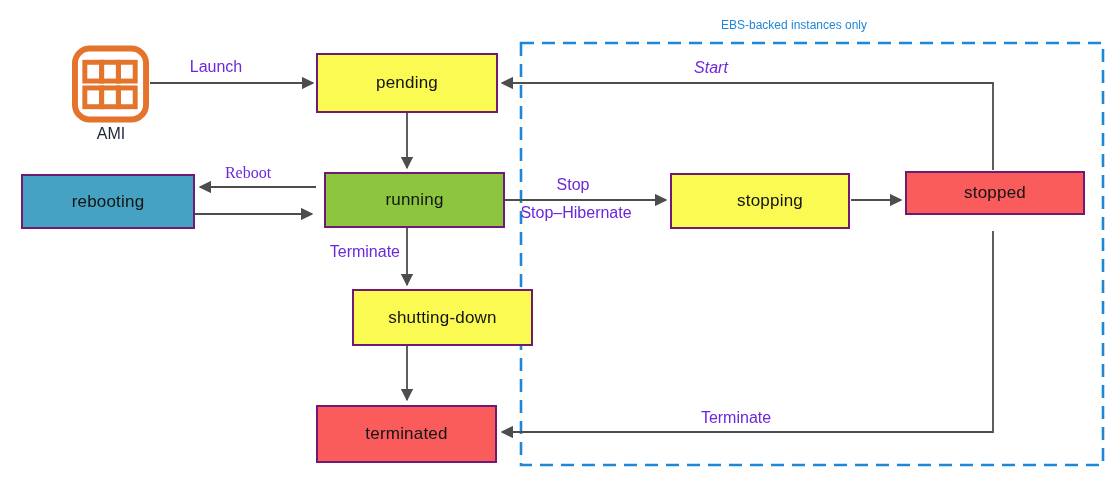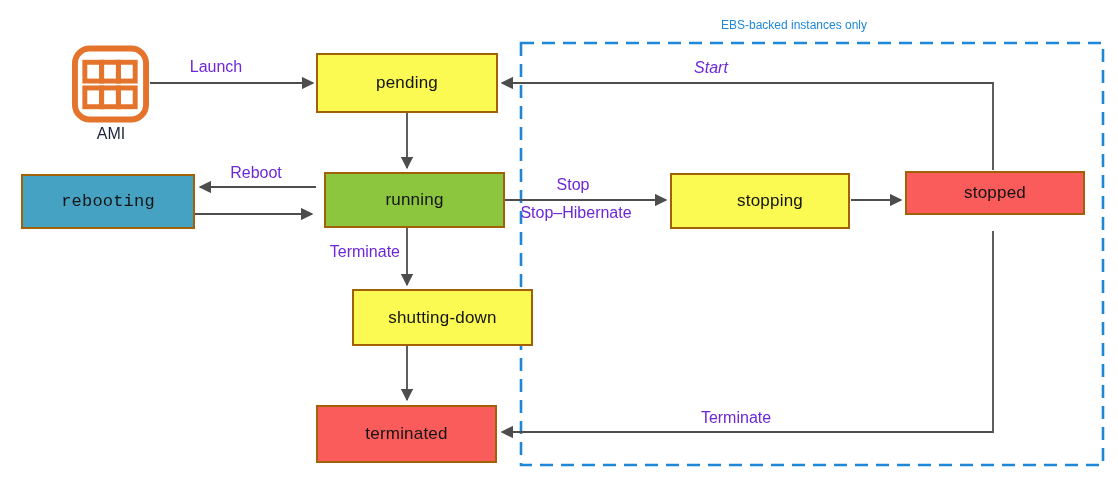--- a/index.html
+++ b/index.html
@@ -4,38 +4,38 @@
 <style>
   html,body { margin:0; padding:0; background:#ffffff; }
   .canvas {
     position:relative; width:1118px; height:485px; background:#ffffff;
     font-family:"Liberation Sans", sans-serif; overflow:hidden;
   }
   .edges-layer { position:absolute; left:0; top:0; width:1118px; height:485px; }
   .edge { fill:none; stroke:#4D4D4D; stroke-width:1.8px; }
   .region-rect { fill:none; stroke:#1E87D8; stroke-width:2.6px; stroke-dasharray:13 8; }
   .node {
-    position:absolute; box-sizing:border-box; border:2px solid #a16207;
+    position:absolute; box-sizing:border-box; border:2px solid #701a75;
     display:flex; align-items:center; justify-content:center;
     font-size:17px; color:#141414; letter-spacing:0.2px;
   }
   #n-pending      { left:316px; top:53px;  width:182px; height:60px; }
   #n-running      { left:324px; top:172px; width:181px; height:56px; }
-  #n-rebooting    { left:21px;  top:174px; width:174px; height:55px;font-family:Liberation Mono, monospace; }
+  #n-rebooting    { left:21px;  top:174px; width:174px; height:55px; }
   #n-shutting     { left:316px; top:289px; width:181px; height:57px; }
   #n-terminated   { left:316px; top:405px; width:181px; height:58px; }
   #n-stopping     { left:670px; top:173px; width:180px; height:56px;padding-left:20px; }
   #n-stopped      { left:905px; top:171px; width:180px; height:44px; }
   .elabel {
     position:absolute; font-size:16px; color:#6d28d9; text-align:center;
     white-space:nowrap; line-height:18px;
   }
   #l-launch    { left:180px; top:58px;  width:72px; }
   #l-start     { left:675px; top:59px;  width:72px;font-style:italic; }
-  #l-reboot    { left:220px; top:164px; width:72px; }
+  #l-reboot    { left:212px; top:164px; width:72px;font-family:Liberation Serif, serif; }
   #l-stop      { left:537px; top:176px; width:72px; }
   #l-stophib   { left:514px; top:204px; width:124px; }
   #l-term-run  { left:298px; top:243px; width:102px; text-align:right; }
   #l-term-stop { left:684px; top:409px; width:104px; }
   #l-ami       { left:74px;  top:125px; width:74px; font-size:16px; color:#1b2438; }
   #l-ebs {
     left:644px; top:16px; width:300px; font-size:12px; font-weight:500;
     color:#1E87D8;
   }
   .ami-icon { position:absolute; left:71px; top:44px; }

